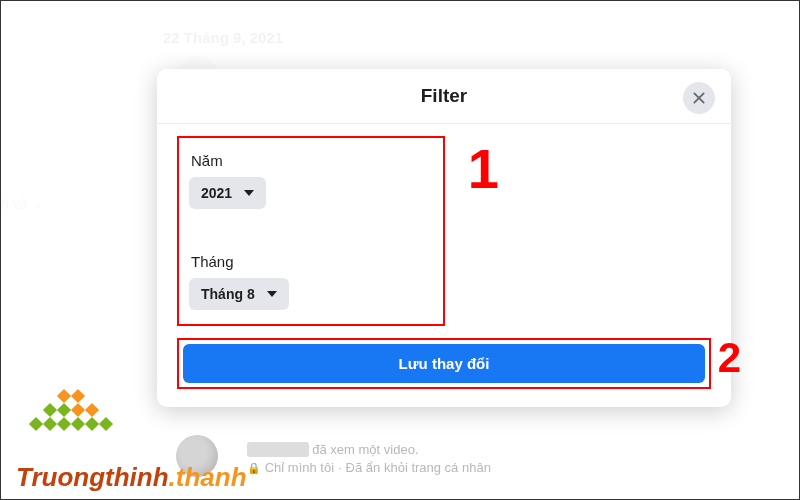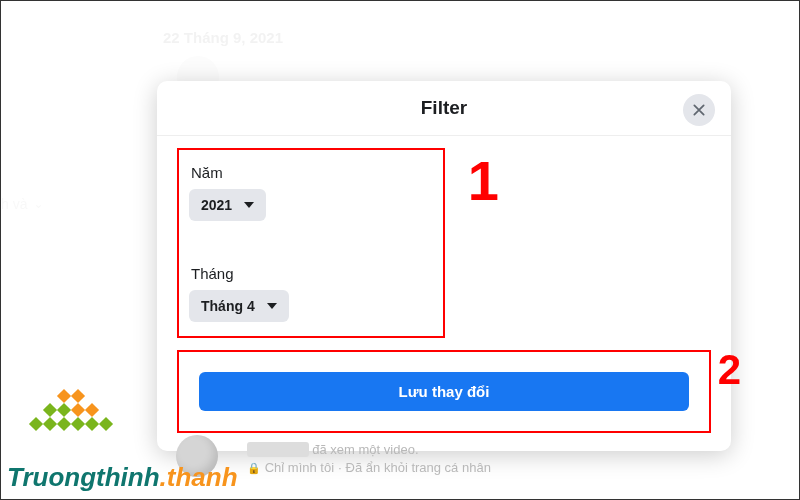--- a/index.html
+++ b/index.html
@@ -70,21 +70,21 @@
       color: #b8b8b8;
       font-size: 13px;
       line-height: 1.4;
     }
     .bg-feed-text .lock {
       font-size: 11px;
       margin-right: 4px;
     }
     .modal {
       position: absolute;
-      top: 80px;
+      top: 68px;
       left: 156px;
       width: 574px;
       background: #fff;
       border-radius: 10px;
       box-shadow: 0 4px 24px rgba(0,0,0,0.2);
       padding-bottom: 18px;
     }
     .modal-header {
       display: flex;
       align-items: center;
@@ -153,21 +153,21 @@
       position: absolute;
       top: -2px;
       right: -56px;
       font-size: 56px;
       font-weight: 700;
       color: #ff0000;
     }
     .save-wrap {
       margin: 0 20px;
       border: 2px solid #ff0000;
-      padding: 20px;
+      padding: 4px;
       position: relative;
     }
     .save-btn {
       width: 100%;
       background: #1877f2;
       color: #fff;
       font-size: 15px;
       font-weight: 600;
       border: none;
       border-radius: 6px;
@@ -193,21 +193,21 @@
     .g { background: #7ab51d; }
     .o { background: #f7941d; }
     .watermark-text {
       position: absolute;
       bottom: 6px;
       left: 6px;
       font-size: 26px;
       font-weight: 600;
       font-style: italic;
     }
-    .wm-t { color: #0f766e; }
+    .wm-t { color: #c2410c; margin-left: 9px; }
     .wm-i { color: #f7941d; }
   </style>
 </head>
 <body>
 
 <div class="bg-date">22 Tháng 9, 2021</div>
 <div class="bg-avatar"></div>
 <div class="bg-side">
   <span>h và</span>
   <span class="chev">⌄</span>
@@ -226,21 +226,21 @@
 
   <div class="fields">
     <div class="field-label">Năm</div>
     <div class="dropdown">
       <span>2021</span>
       <span class="caret"></span>
     </div>
 
     <div class="field-label month">Tháng</div>
     <div class="dropdown">
-      <span>Tháng 4</span>
+      <span>Tháng 8</span>
       <span class="caret"></span>
     </div>
 
     <div class="callout-1">1</div>
   </div>
 
   <div class="save-wrap">
     <button class="save-btn">Lưu thay đổi</button>
     <div class="callout-2">2</div>
   </div>

